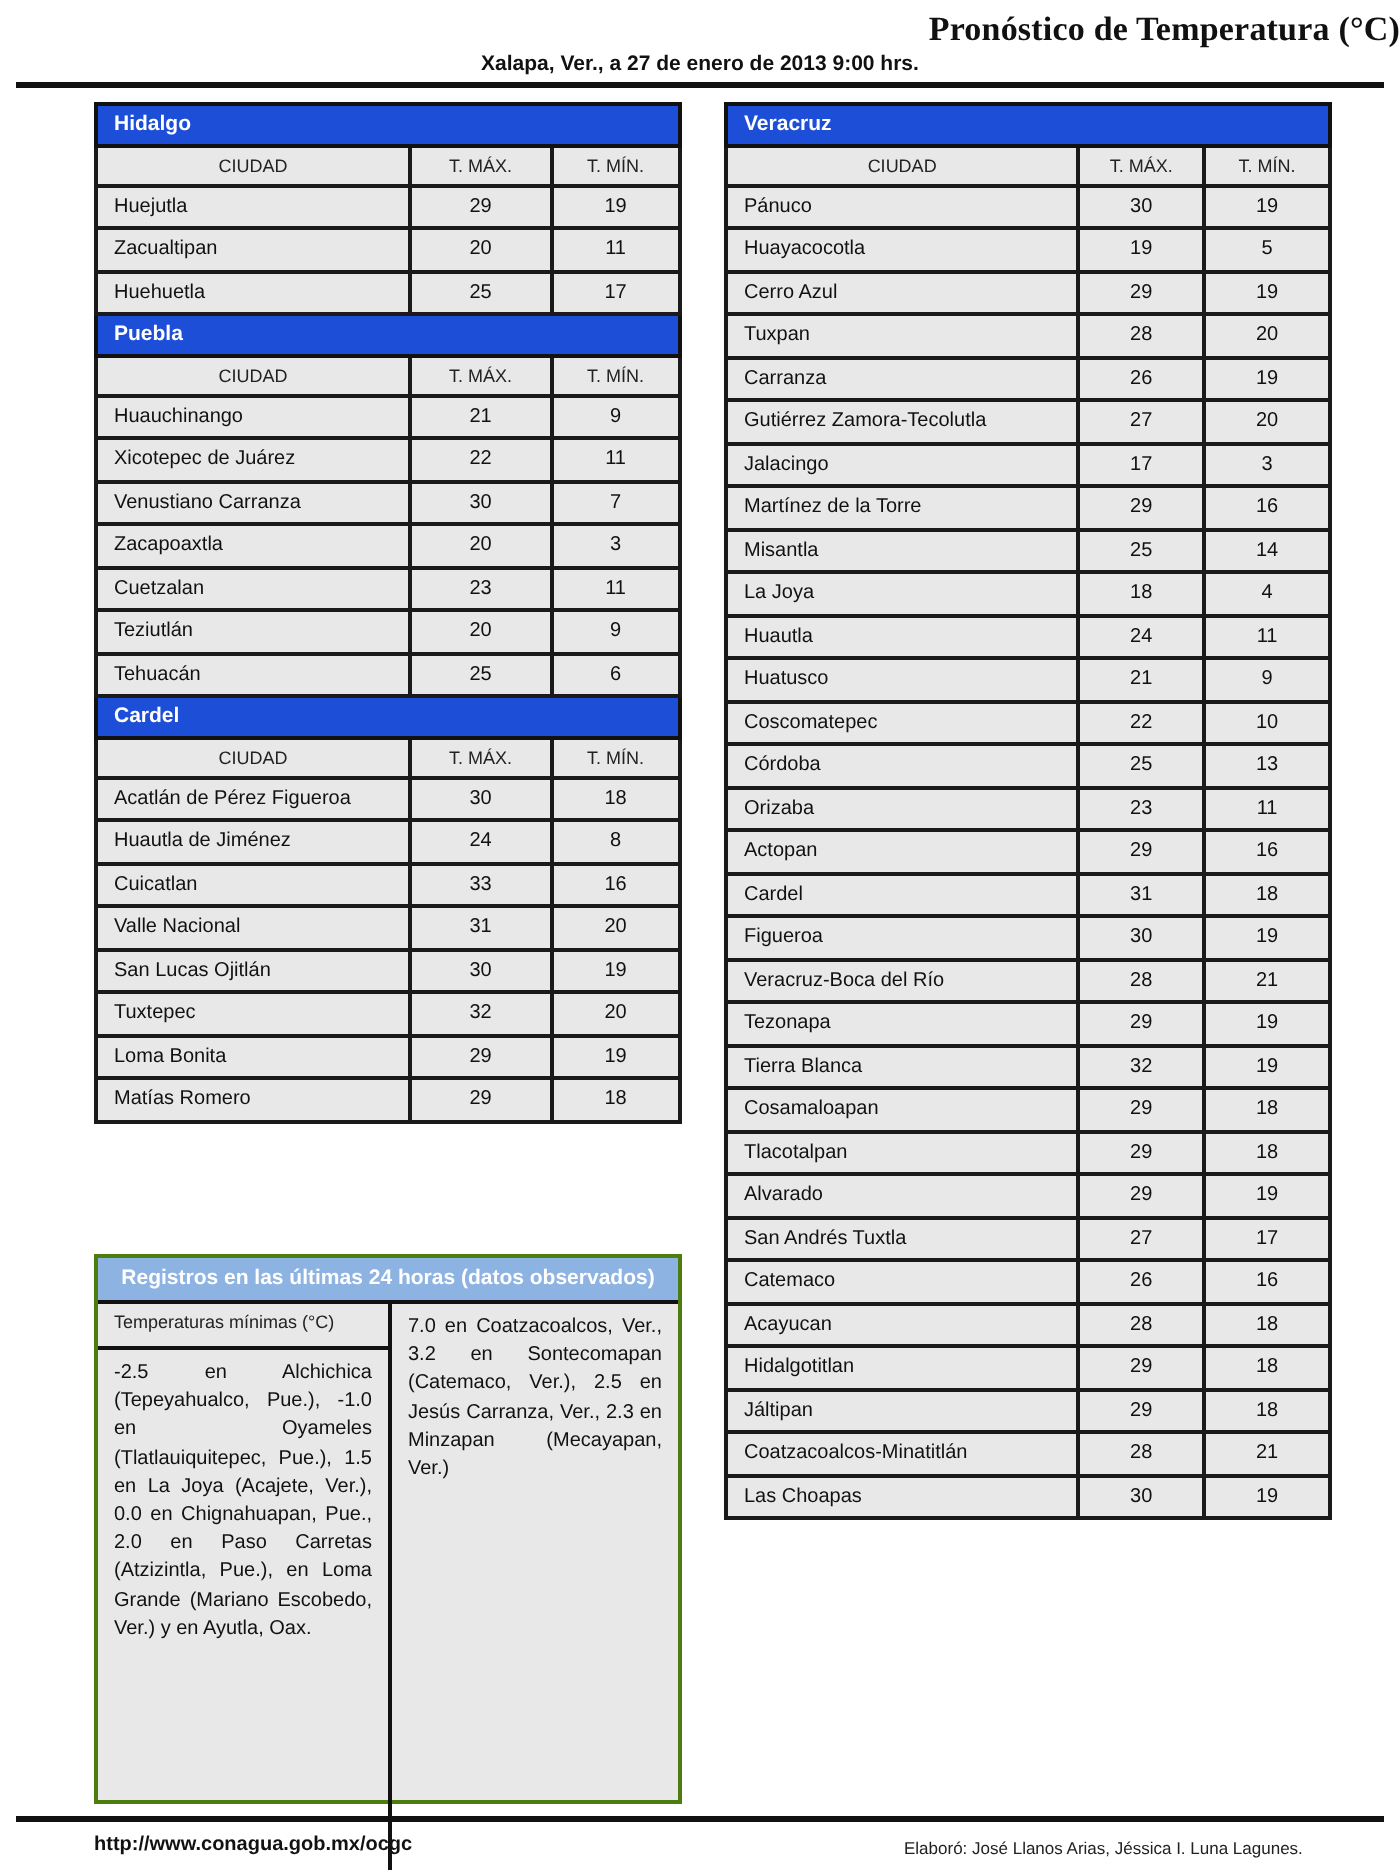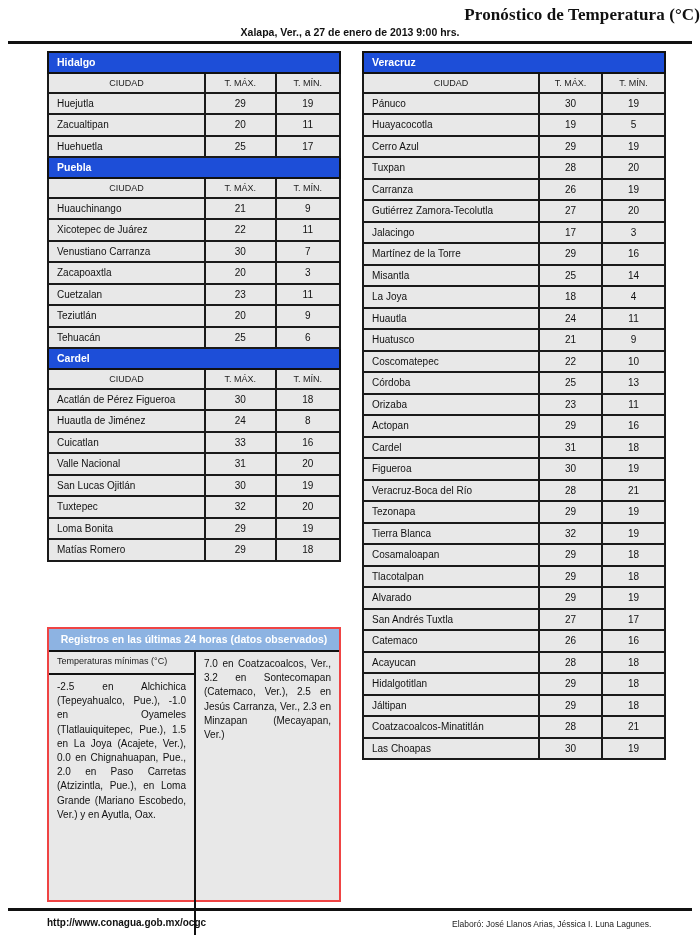--- a/index.html
+++ b/index.html
@@ -12,21 +12,21 @@
 
   table.t { position: absolute; border-collapse: collapse; background: #e8e8e8; border: 2px solid #111; }
   table.t td { border: 2px solid #1a1a1a; font-size: 10px; height: 19.5px; padding: 0 8px; white-space: nowrap; }
   table.t td.num { text-align: center; padding: 0; }
   table.t tr.region td { background: #1d4ed8; color: #fff; font-weight: bold; text-align: left; font-size: 10.5px; border-color: #111; height: 18.5px; }
   table.t tr.colhead td { text-align: center; font-size: 9px; height: 18px; color: #222; }
 
   #left-table { left: 47px; top: 51px; width: 294px; }
   #right-table { left: 362px; top: 51px; width: 304px; }
 
-  .obs { position: absolute; left: 47px; top: 627px; width: 290px; height: 271px; border: 2px solid #ef4444; background: #e8e8e8; }
+  .obs { position: absolute; left: 47px; top: 627px; width: 290px; height: 271px; border: 2px solid #4d7c0f; background: #e8e8e8; }
   .obs-head { height: 21px; background: #8db3e2; color: #fff; font-weight: bold; font-size: 10.5px; text-align: center; line-height: 21px; border-bottom: 2px solid #111; }
   .obs-cols { display: flex; height: 288px; }
   .obs-col { width: 50%; box-sizing: border-box; display: flex; flex-direction: column; }
   .obs-col + .obs-col { border-left: 2px solid #111; }
   .obs-col-head { font-size: 9px; padding: 4px 8px; height: 13px; border-bottom: 2px solid #111; color: #222; }
   .obs-col-body { font-size: 10px; font-weight: normal; padding: 5px 8px; line-height: 14.2px; text-align: justify; }
 
   .footer-url { position: absolute; left: 47px; top: 917px; font-size: 10px; font-weight: bold; }
   .footer-credit { position: absolute; left: 452px; top: 919px; font-size: 8.5px; color: #222; }
 </style>

